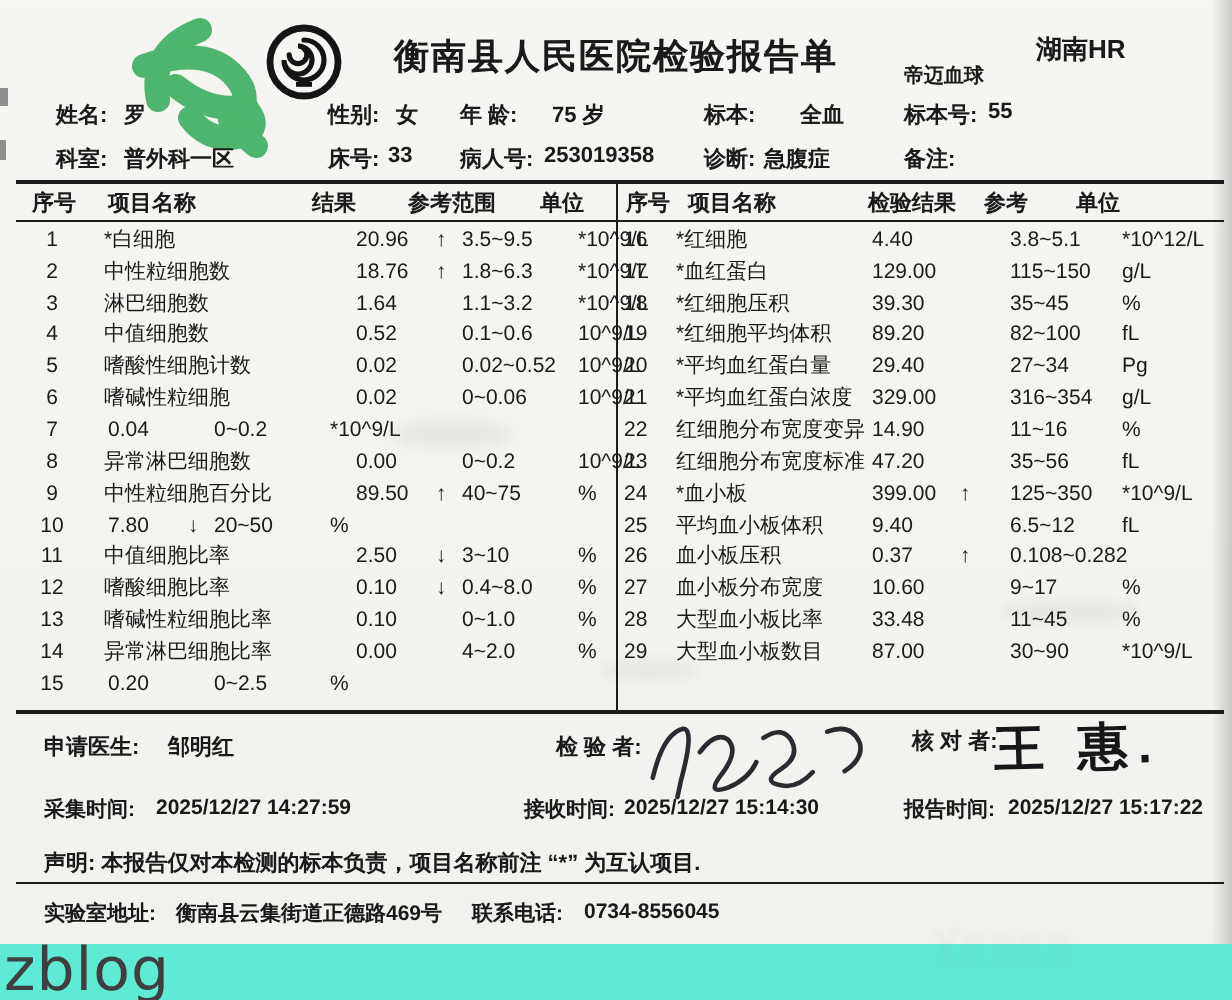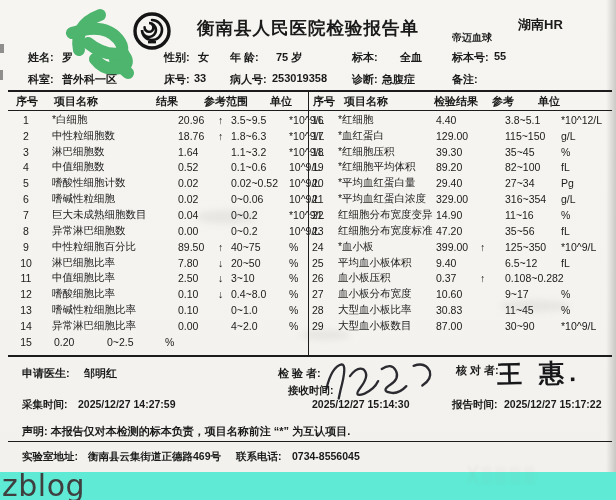--- a/index.html
+++ b/index.html
@@ -171,21 +171,20 @@
         <span class="c-seq">6</span>
         <span class="c-name">嗜碱性粒细胞</span>
         <span class="c-res">0.02</span>
         <span class="c-flag"></span>
         <span class="c-ref">0~0.06</span>
         <span class="c-unit">10^9/L</span>
       </div>
 
       <div class="row">
         <span class="c-seq">7</span>
-        <span class="c-name">巨大未成熟细胞数目</span>
         <span class="c-res">0.04</span>
         <span class="c-flag"></span>
         <span class="c-ref">0~0.2</span>
         <span class="c-unit">*10^9/L</span>
       </div>
 
       <div class="row">
         <span class="c-seq">8</span>
         <span class="c-name">异常淋巴细胞数</span>
         <span class="c-res">0.00</span>
@@ -198,21 +197,20 @@
         <span class="c-seq">9</span>
         <span class="c-name">中性粒细胞百分比</span>
         <span class="c-res">89.50</span>
         <span class="c-flag">↑</span>
         <span class="c-ref">40~75</span>
         <span class="c-unit">%</span>
       </div>
 
       <div class="row">
         <span class="c-seq">10</span>
-        <span class="c-name">淋巴细胞比率</span>
         <span class="c-res">7.80</span>
         <span class="c-flag">↓</span>
         <span class="c-ref">20~50</span>
         <span class="c-unit">%</span>
       </div>
 
       <div class="row">
         <span class="c-seq">11</span>
         <span class="c-name">中值细胞比率</span>
         <span class="c-res">2.50</span>
@@ -363,21 +361,21 @@
         <span class="c-name">血小板分布宽度</span>
         <span class="c-res">10.60</span>
         <span class="c-flag"></span>
         <span class="c-ref">9~17</span>
         <span class="c-unit">%</span>
       </div>
 
       <div class="row">
         <span class="c-seq">28</span>
         <span class="c-name">大型血小板比率</span>
-        <span class="c-res">30.83</span>
+        <span class="c-res">33.48</span>
         <span class="c-flag"></span>
         <span class="c-ref">11~45</span>
         <span class="c-unit">%</span>
       </div>
 
       <div class="row">
         <span class="c-seq">29</span>
         <span class="c-name">大型血小板数目</span>
         <span class="c-res">87.00</span>
         <span class="c-flag"></span>
@@ -395,21 +393,21 @@
       <path d="M28,22 q8,-10 14,-6 q6,6 -4,18 q-8,10 4,6 q10,-4 14,-12"></path>
       <path d="M60,16 q10,-6 14,2 q4,8 -6,14 q-10,6 0,8 q8,2 16,-6"></path>
       <path d="M92,14 q12,-4 16,6 q2,8 -8,14"></path>
     </g>
   </svg>
   <div class="blab" style="left:456px;top:363px;">核 对 者:</div>
   <div class="checker-sig">王 惠.</div>
 
   <div class="btime" style="left:22px;top:398px;">采集时间:</div>
   <div class="btime" style="left:78px;top:398px;">2025/12/27 14:27:59</div>
-  <div class="btime" style="left:262px;top:384px;margin-left:26px;">接收时间:</div>
+  <div class="btime" style="left:262px;top:398px;">接收时间:</div>
   <div class="btime" style="left:312px;top:398px;">2025/12/27 15:14:30</div>
   <div class="btime" style="left:452px;top:398px;">报告时间:</div>
   <div class="btime" style="left:504px;top:398px;">2025/12/27  15:17:22</div>
 
   <div class="statement">
     <span>声明:</span>
     <span>本报告仅对本检测的标本负责，项目名称前注 “*” 为互认项目.</span>
   </div>
 
   <div class="btime" style="left:22px;top:450px;">实验室地址:</div>

